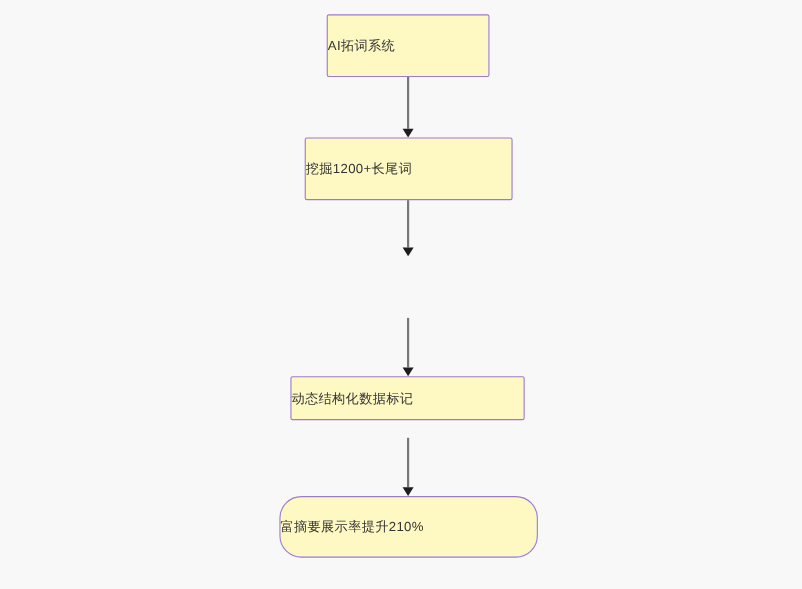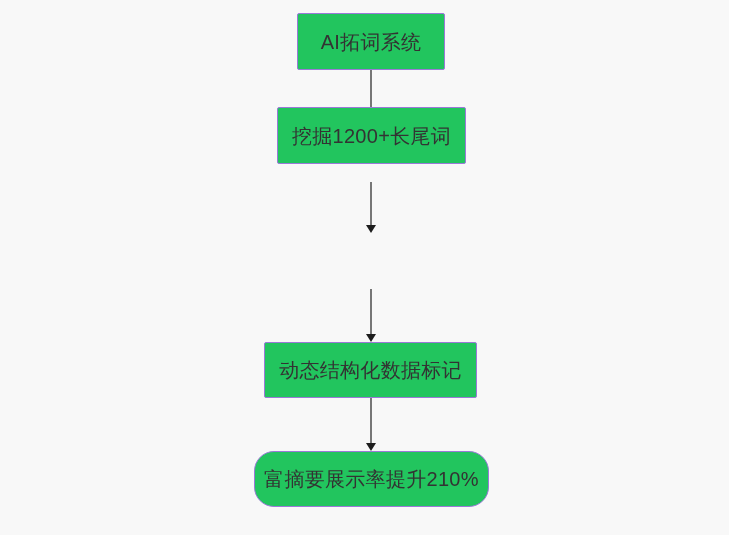--- a/index.html
+++ b/index.html
@@ -14,28 +14,27 @@
     overflow: hidden;
   }
   #flowchart {
     position: relative;
     width: 729px;
     height: 535px;
   }
   .node {
     position: absolute;
     box-sizing: border-box;
-    background: #22c55e;
+    background: #fef9c3;
     border: 1.6px solid #9a79d8;
     border-radius: 2px;
     display: flex;
     align-items: center;
-    justify-content: center;
     color: #333333;
-    font-size: 20px;
+    font-size: 12px;
     line-height: 1.2;
     letter-spacing: 0.3px;
     white-space: nowrap;
     user-select: none;
   }
   .node .node-label {
     display: block;
     text-align: center;
   }
   .connector {
@@ -67,36 +66,36 @@
 
   <div class="node" style="left:297px; top:13px; width:148px; height:57px;">
     <span class="node-label">AI拓词系统</span>
   </div>
 
   <div class="connector" style="left:362px; top:70px; height:55px;">
     <div class="line" style="height:47px;"></div>
     <div class="arrowhead" style="top:47px;"></div>
   </div>
 
-  <div class="node" style="left:277px; top:107px; width:189px; height:57px;">
+  <div class="node" style="left:277px; top:125px; width:189px; height:57px;">
     <span class="node-label">挖掘1200+长尾词</span>
   </div>
 
   <div class="connector" style="left:362px; top:182px; height:51px;">
     <div class="line" style="height:43px;"></div>
     <div class="arrowhead" style="top:43px;"></div>
   </div>
 
 
   <div class="connector" style="left:362px; top:289px; height:53px;">
     <div class="line" style="height:45px;"></div>
     <div class="arrowhead" style="top:45px;"></div>
   </div>
 
-  <div class="node" style="left:264px; top:342px; width:213px; height:56px;">
+  <div class="node" style="left:264px; top:342px; width:213px; height:40px;">
     <span class="node-label">动态结构化数据标记</span>
   </div>
 
   <div class="connector" style="left:362px; top:398px; height:53px;">
     <div class="line" style="height:45px;"></div>
     <div class="arrowhead" style="top:45px;"></div>
   </div>
 
   <div class="node" style="left:254px; top:451px; width:235px; height:56px;border-radius:20px;">
     <span class="node-label">富摘要展示率提升210%</span>

